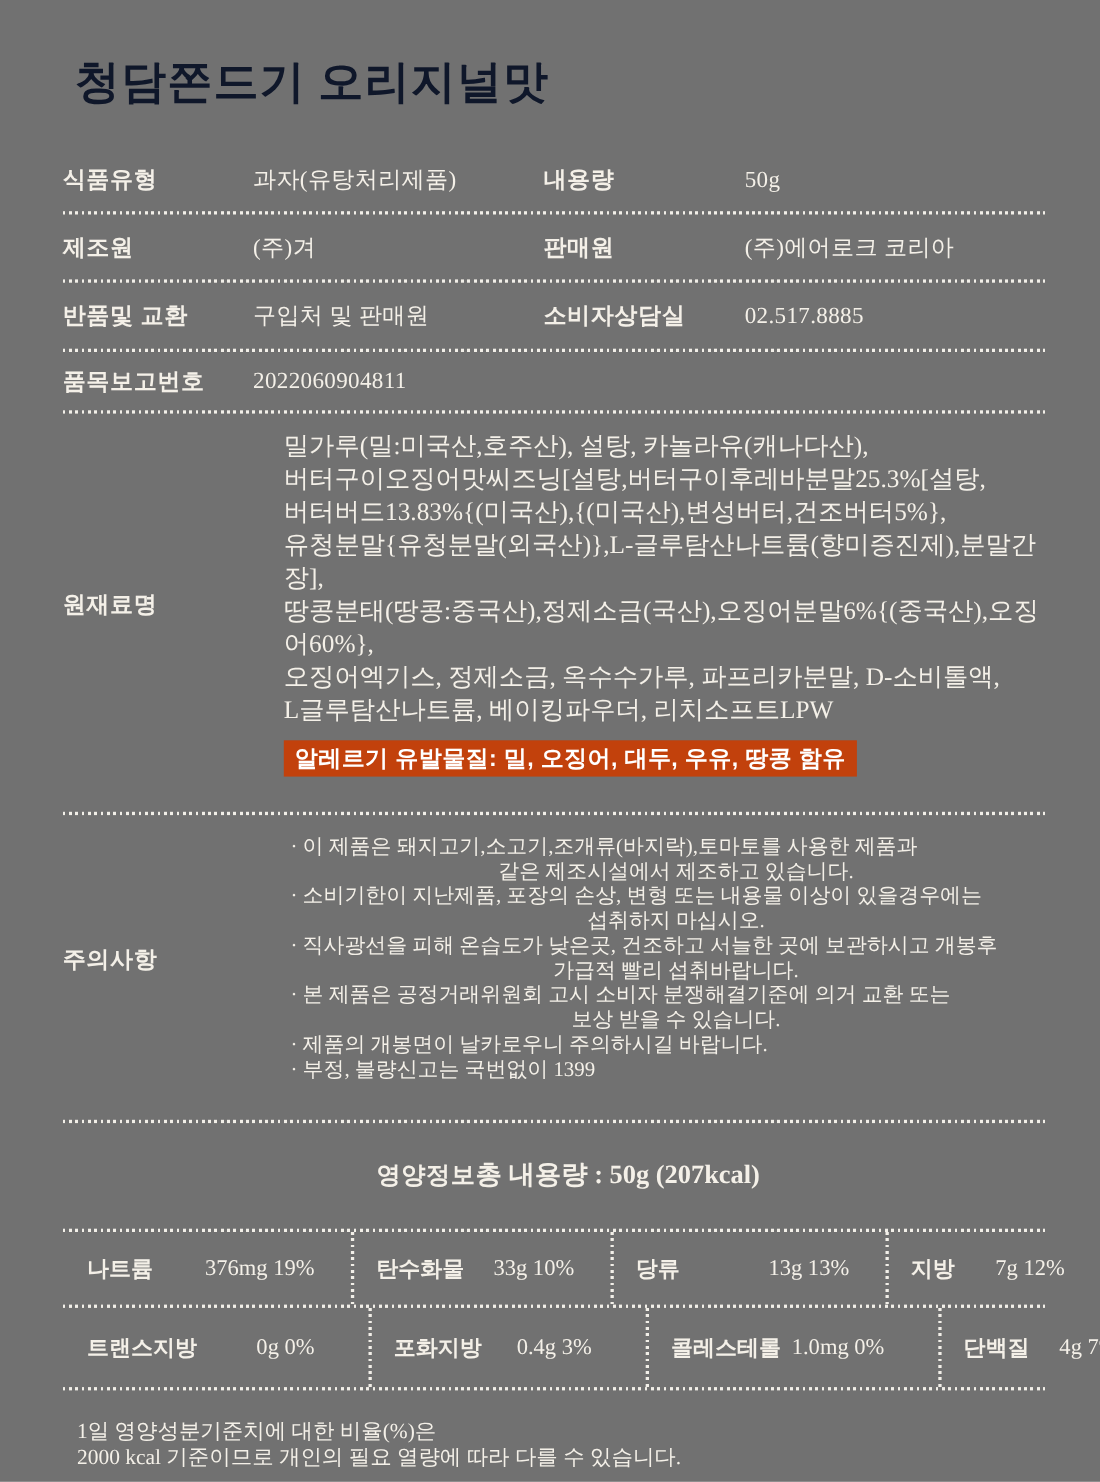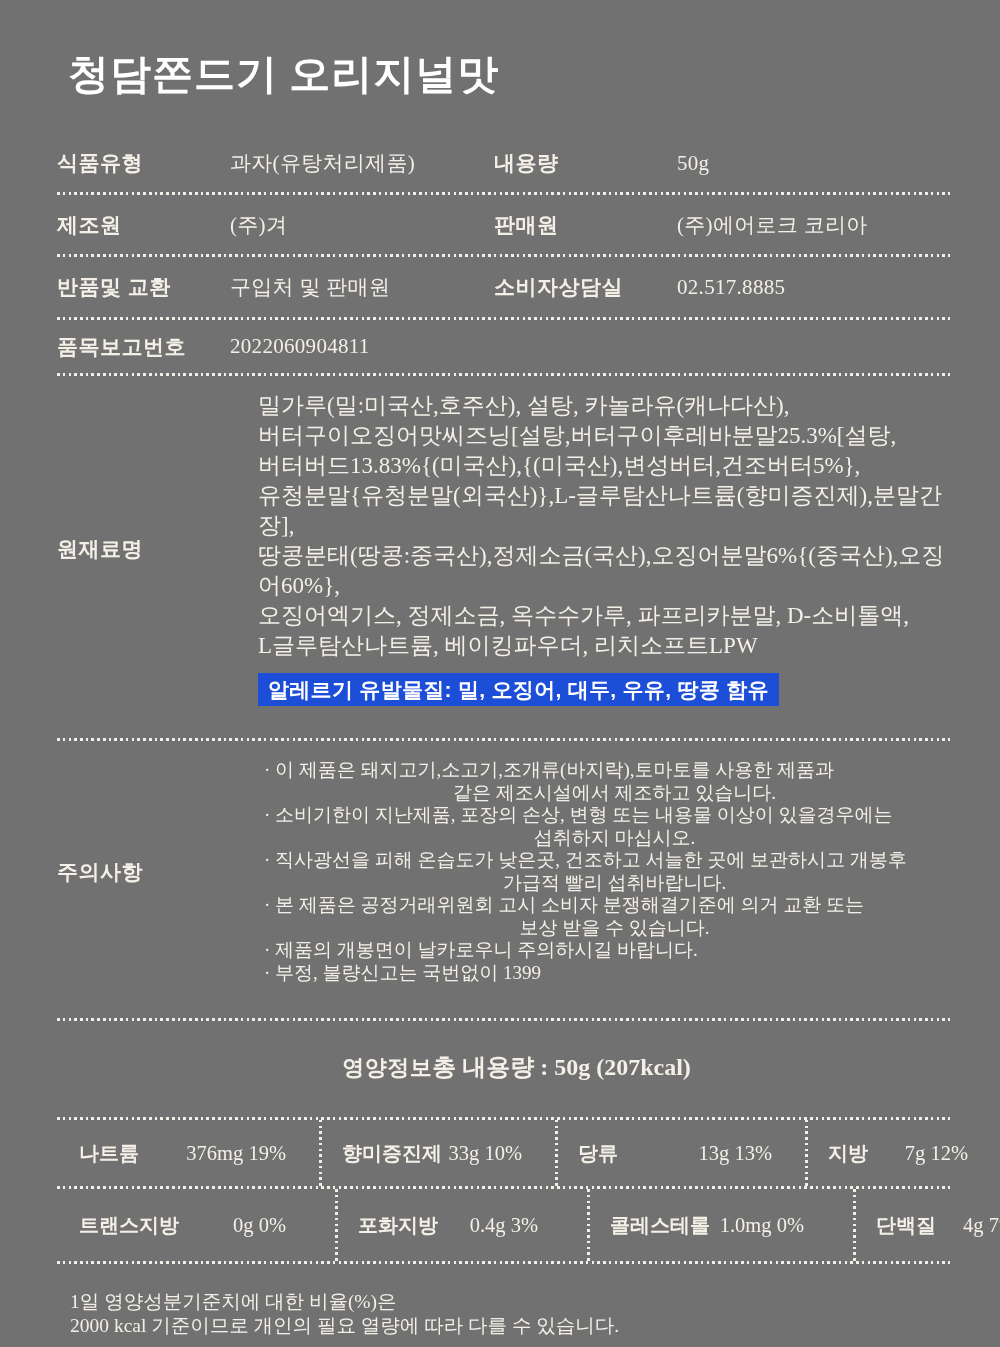--- a/index.html
+++ b/index.html
@@ -12,21 +12,21 @@
     overflow:hidden;
   }
 
   .title {
     margin:0;
     padding:50px 0 0 68px;
     font-size:41px;
     line-height:48px;
     font-weight:700;
     letter-spacing:1px;
-    color:#ffffff;
+    color:#0f172a;
     font-family:"Liberation Serif", serif;
   }
 
   .content { margin:36px 50px 0 57px; }
 
   .dotline {
     height:3px;
     background-image:repeating-linear-gradient(to right, rgba(249,246,239,.95) 0 2.5px, transparent 2.5px 5.75px);
   }
 
@@ -49,21 +49,21 @@
   .side-label { align-self:center; font-size:21px; font-weight:700; letter-spacing:.5px; }
 
   .ingredients { padding:15px 0 32px 0; }
   .ing-line {
     font-size:23px; line-height:30px;
     font-family:Liberation Serif, serif;
   }
   .allergen-bar {
     display:inline-block;
     margin-top:12px;
-    background:#1d4ed8;
+    background:#c2410c;
     color:#ffffff;
     font-weight:700;
     font-size:21px;
     line-height:27px;
     padding:3px 10px 3px 10px;
     letter-spacing:.3px;
   }
 
   .precautions { padding:18px 0 34px 0; }
   .prec-lines { padding-left:6px; }
@@ -204,21 +204,21 @@
       <div class="nut-total">총 내용량 : 50g (207kcal)</div>
     </div>
     <div class="dotline"></div>
 
     <div class="nut-row nr1">
       <div class="ncell">
         <span class="nlabel">나트륨</span>
         <span class="nvalue">376mg 19%</span>
       </div>
       <div class="ncell">
-        <span class="nlabel">향미증진제</span>
+        <span class="nlabel">탄수화물</span>
         <span class="nvalue">33g 10%</span>
       </div>
       <div class="ncell">
         <span class="nlabel">당류</span>
         <span class="nvalue">13g 13%</span>
       </div>
       <div class="ncell">
         <span class="nlabel">지방</span>
         <span class="nvalue">7g 12%</span>
       </div>

